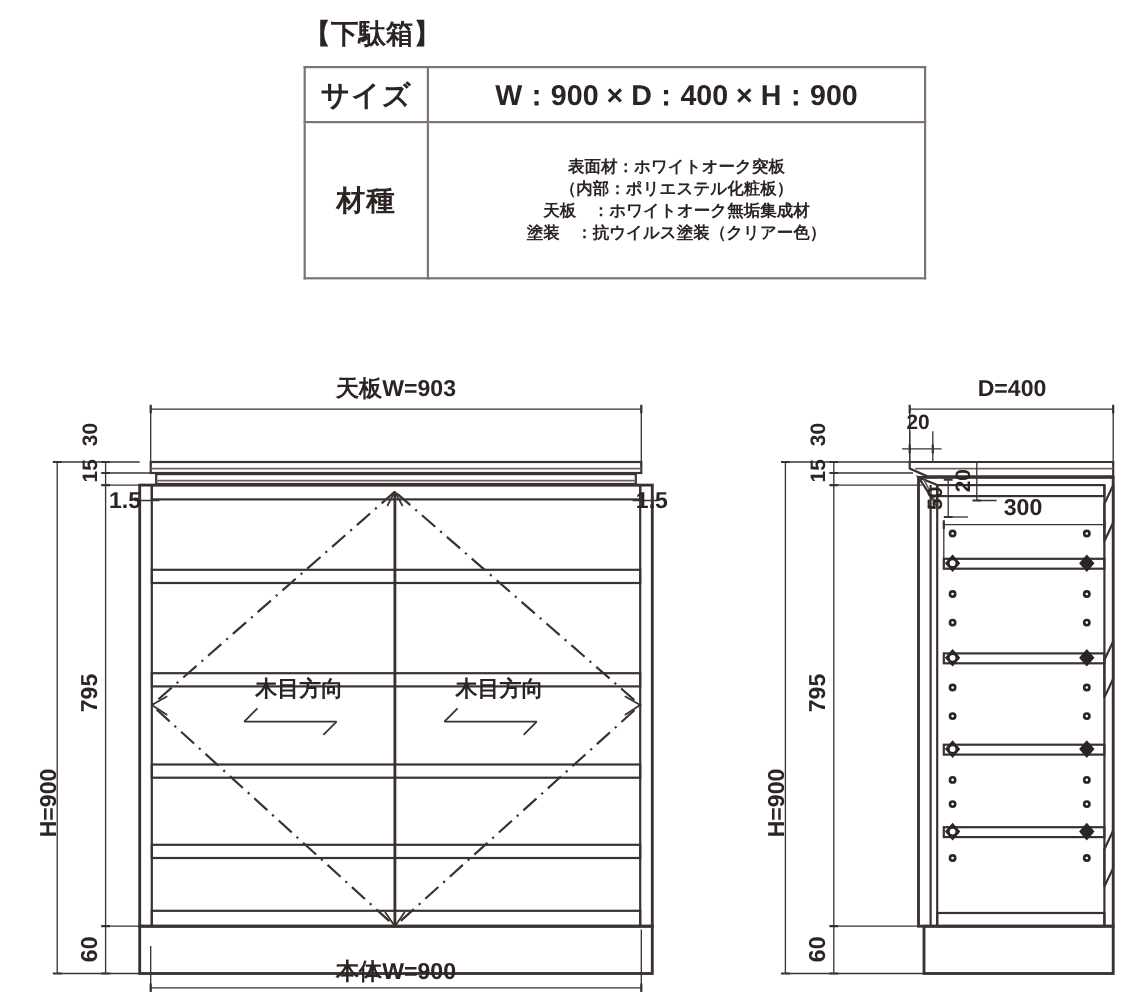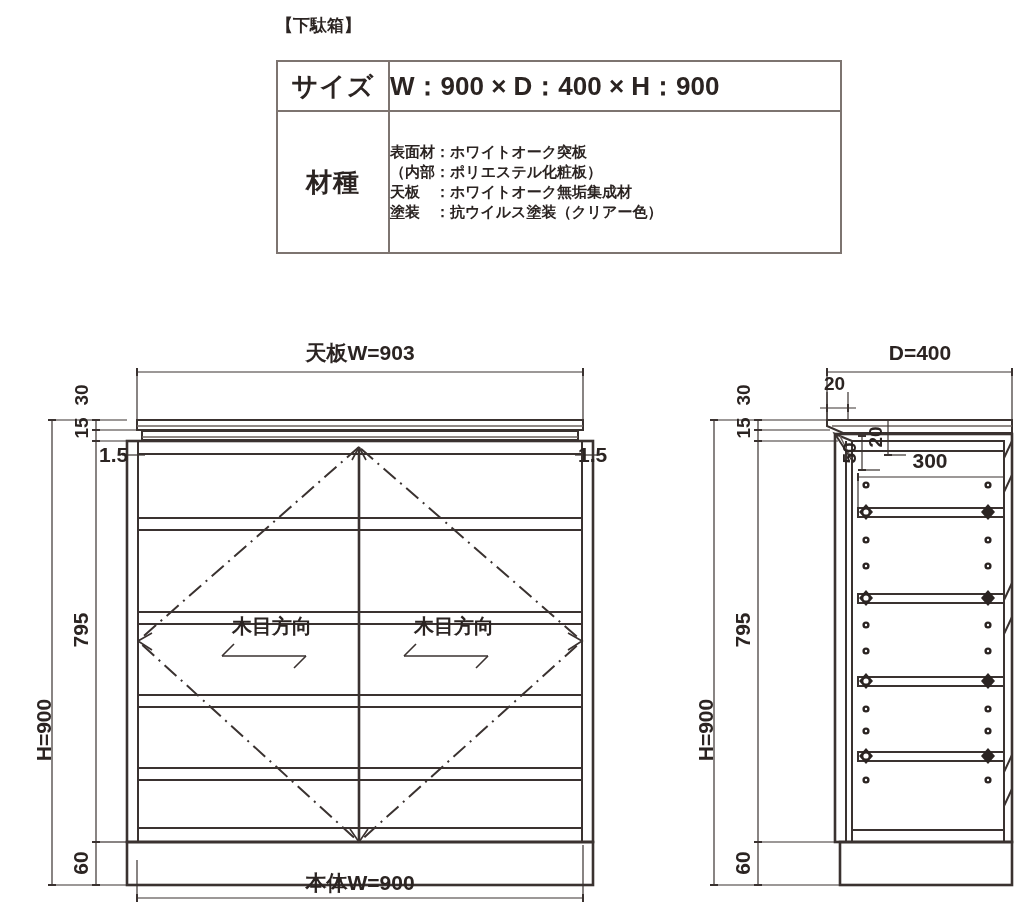--- a/index.html
+++ b/index.html
@@ -15,21 +15,21 @@
     font-family: "Liberation Sans", "DejaVu Sans", sans-serif;
     color: #3a3230;
     overflow: hidden;
   }
 
   
   #spec-title {
     position: absolute;
     left: 276px;
     top: 14px;
-    font-size: 17px;
+    font-size: 25px;
     font-weight: bold;
     letter-spacing: 0px;
     color: #2b2422;
     white-space: nowrap;
   }
 
   
   #spec-table {
     position: absolute;
     left: 276px;
@@ -49,20 +49,21 @@
     text-align: center;
     font-size: 26px;
     font-weight: bold;
     letter-spacing: 1px;
   }
   td.spec-val {
     padding: 3px 6px 5px 12px;
     font-size: 26px;
     font-weight: bold;
     letter-spacing: 0px;
+    text-align: center;
   }
   .row-size td { height: 48px; }
   .row-mat  td { height: 140px; }
   .mat-lines {
     font-size: 15px;
     font-weight: bold;
     line-height: 1.34;
     letter-spacing: 0px;
     white-space: pre;
   }

